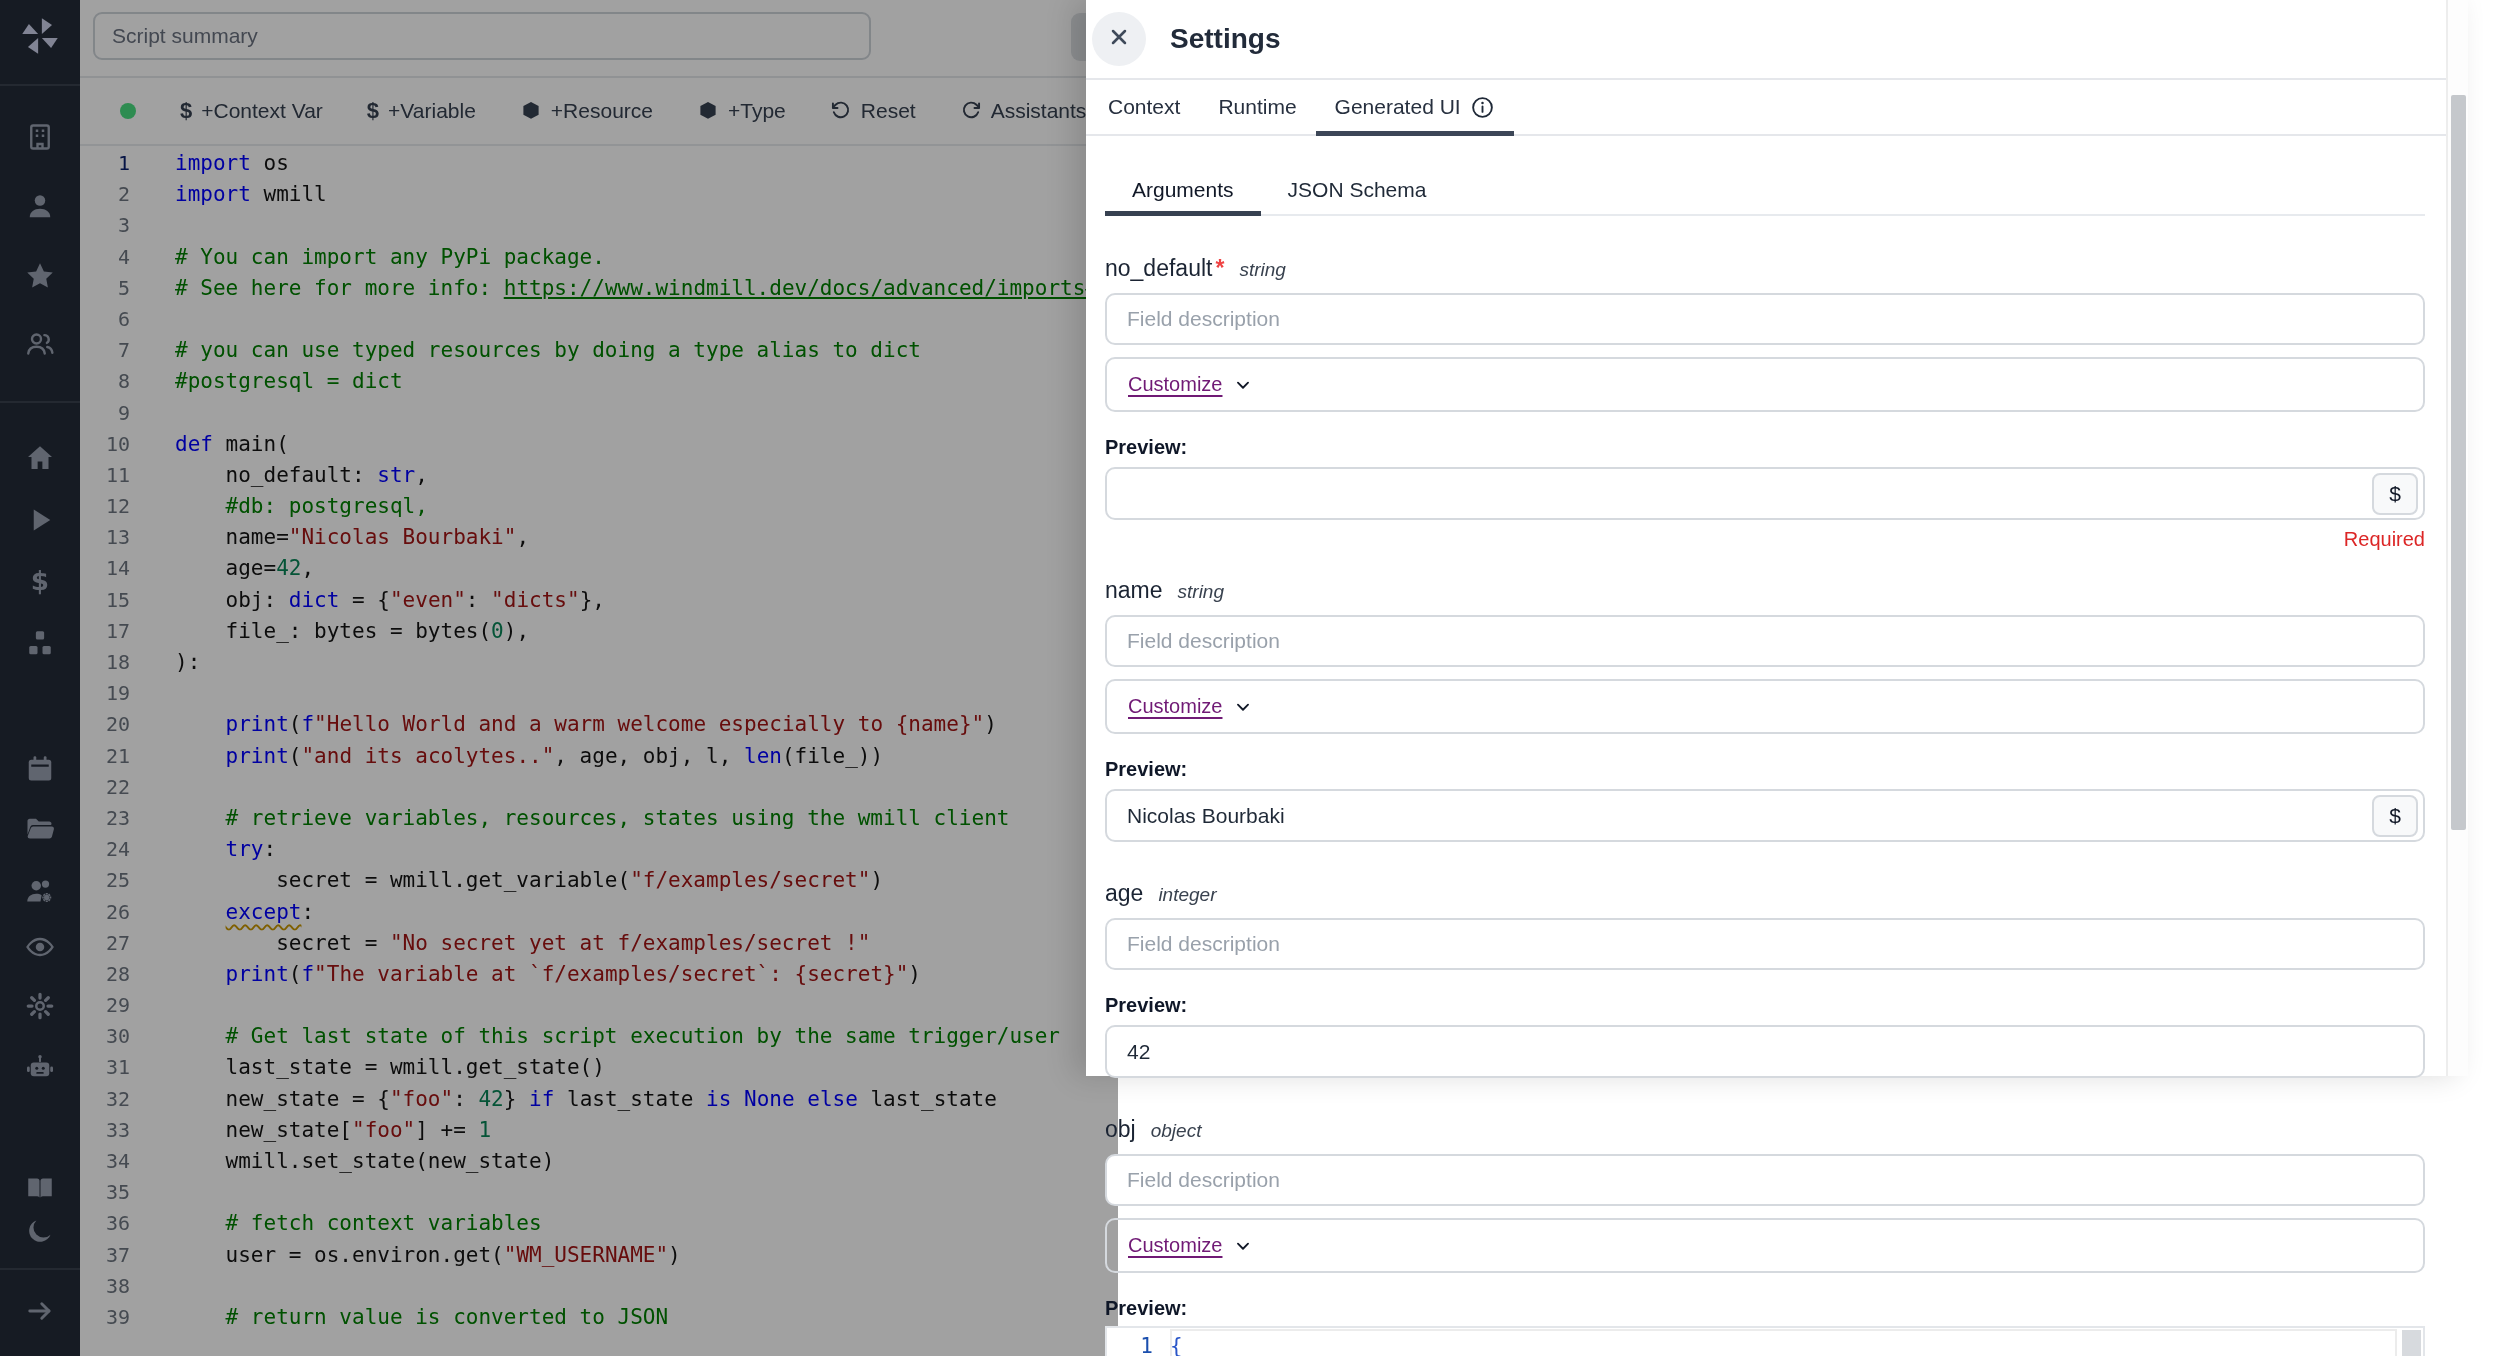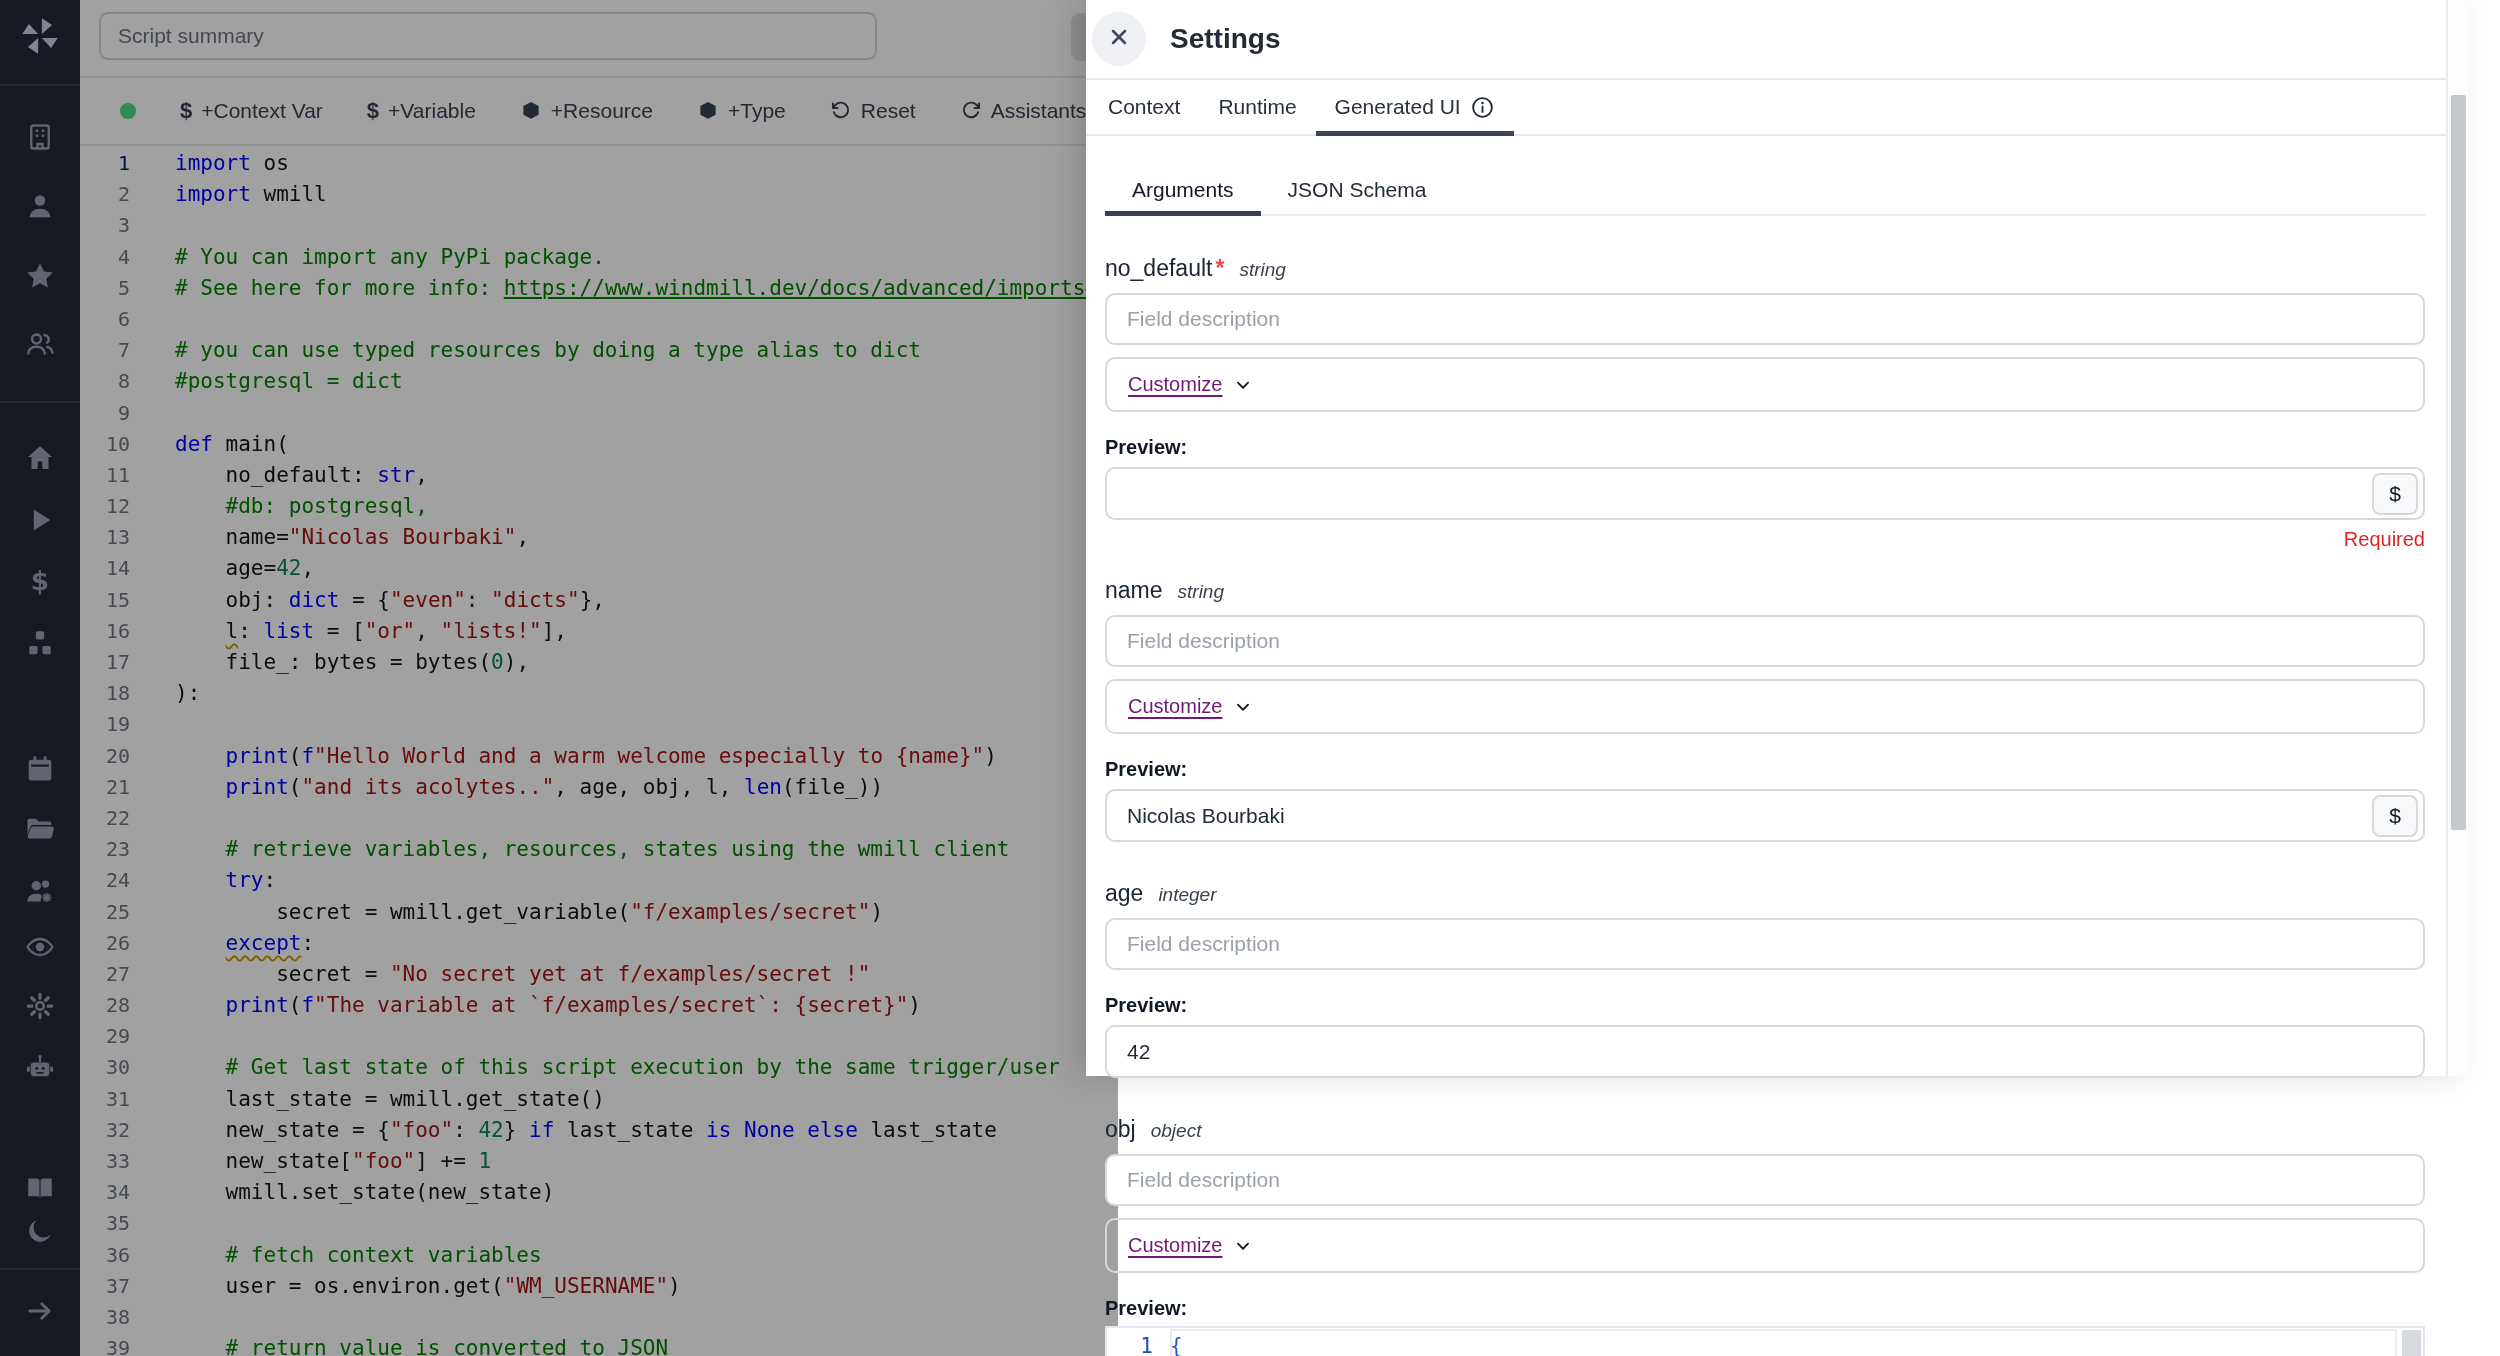--- a/index.html
+++ b/index.html
@@ -7,21 +7,21 @@
        font-family:"Liberation Sans",sans-serif;}
   
   .sidebar{position:absolute;left:0;top:0;width:80px;height:1356px;background:#242b38;z-index:1;}
   .sb-item{position:absolute;left:50%;transform:translateX(-50%);width:30px;height:30px;color:#98a1b0;}
   .sb-item svg{width:100%;height:100%;display:block;}
   .sb-logo{width:38px;height:38px;color:#ccd2ea;}
   .sb-div{position:absolute;left:0;width:80px;height:2px;background:#39414f;}
   
   .topbar{position:absolute;left:80px;top:0;width:1045px;height:78px;background:#fff;
           border-bottom:2px solid #e5e7eb;z-index:1;box-sizing:border-box;}
-  .summary-input{position:absolute;left:19px;top:12px;width:778px;height:48px;border:2px solid #cfd4da;
+  .summary-input{position:absolute;left:13px;top:12px;width:778px;height:48px;border:2px solid #cfd4da;
           border-radius:9px;padding:0 17px;font-size:21px;color:#4b5563;box-sizing:border-box;
           font-family:"Liberation Sans",sans-serif;background:#fff;outline:none;}
   .summary-input::placeholder{color:#6b7280;}
   .pencil-btn{position:absolute;left:991px;top:13px;width:54px;height:48px;background:#dfe2e6;
           border-radius:9px;display:flex;align-items:center;justify-content:center;color:#374151;}
   .pencil-btn svg{width:24px;height:24px;}
   
   .toolbar{position:absolute;left:80px;top:78px;width:1045px;height:68px;background:#fff;
           border-bottom:2px solid #e8ebee;display:flex;align-items:center;z-index:1;box-sizing:border-box;}
   .status-dot{width:16px;height:16px;border-radius:50%;margin-left:40px;flex:none;}
@@ -300,21 +300,20 @@
     <div class="code-row"><span class="ln">6</span><span class="lc"></span></div>
     <div class="code-row"><span class="ln">7</span><span class="lc"><span class="c-cm"># you can use typed resources by doing a type alias to dict</span></span></div>
     <div class="code-row"><span class="ln">8</span><span class="lc"><span class="c-cm">#postgresql = dict</span></span></div>
     <div class="code-row"><span class="ln">9</span><span class="lc"></span></div>
     <div class="code-row"><span class="ln">10</span><span class="lc"><span class="c-kw">def</span><span class="c-pl"> main(</span></span></div>
     <div class="code-row"><span class="ln">11</span><span class="lc"><span class="c-pl">    no_default: </span><span class="c-ty">str</span><span class="c-pl">,</span></span></div>
     <div class="code-row"><span class="ln">12</span><span class="lc"><span class="c-cm">    #db: postgresql,</span></span></div>
     <div class="code-row"><span class="ln">13</span><span class="lc"><span class="c-pl">    name=</span><span class="c-str">"Nicolas Bourbaki"</span><span class="c-pl">,</span></span></div>
     <div class="code-row"><span class="ln">14</span><span class="lc"><span class="c-pl">    age=</span><span class="c-num">42</span><span class="c-pl">,</span></span></div>
     <div class="code-row"><span class="ln">15</span><span class="lc"><span class="c-pl">    obj: </span><span class="c-ty">dict</span><span class="c-pl"> = {</span><span class="c-str">"even"</span><span class="c-pl">: </span><span class="c-str">"dicts"</span><span class="c-pl">},</span></span></div>
-    <div class="code-row"><span class="ln">16</span><span class="lc"><span class="c-pl">    </span><span class="c-pl c-sq">l</span><span class="c-pl">: </span><span class="c-ty">list</span><span class="c-pl"> = [</span><span class="c-str">"or"</span><span class="c-pl">, </span><span class="c-str">"lists!"</span><span class="c-pl">],</span></span></div>
     <div class="code-row"><span class="ln">17</span><span class="lc"><span class="c-pl">    file_: bytes = bytes(</span><span class="c-num">0</span><span class="c-pl">),</span></span></div>
     <div class="code-row"><span class="ln">18</span><span class="lc"><span class="c-pl">):</span></span></div>
     <div class="code-row"><span class="ln">19</span><span class="lc"></span></div>
     <div class="code-row"><span class="ln">20</span><span class="lc"><span class="c-pl">    </span><span class="c-fn">print</span><span class="c-pl">(</span><span class="c-kw">f</span><span class="c-str">"Hello World and a warm welcome especially to {name}"</span><span class="c-pl">)</span></span></div>
     <div class="code-row"><span class="ln">21</span><span class="lc"><span class="c-pl">    </span><span class="c-fn">print</span><span class="c-pl">(</span><span class="c-str">"and its acolytes.."</span><span class="c-pl">, age, obj, l, </span><span class="c-fn">len</span><span class="c-pl">(file_))</span></span></div>
     <div class="code-row"><span class="ln">22</span><span class="lc"></span></div>
     <div class="code-row"><span class="ln">23</span><span class="lc"><span class="c-cm">    # retrieve variables, resources, states using the wmill client</span></span></div>
     <div class="code-row"><span class="ln">24</span><span class="lc"><span class="c-pl">    </span><span class="c-kw">try</span><span class="c-pl">:</span></span></div>
     <div class="code-row"><span class="ln">25</span><span class="lc"><span class="c-pl">        secret = wmill.get_variable(</span><span class="c-str">"f/examples/secret"</span><span class="c-pl">)</span></span></div>
     <div class="code-row"><span class="ln">26</span><span class="lc"><span class="c-pl">    </span><span class="c-kw c-sq">except</span><span class="c-pl">:</span></span></div>

